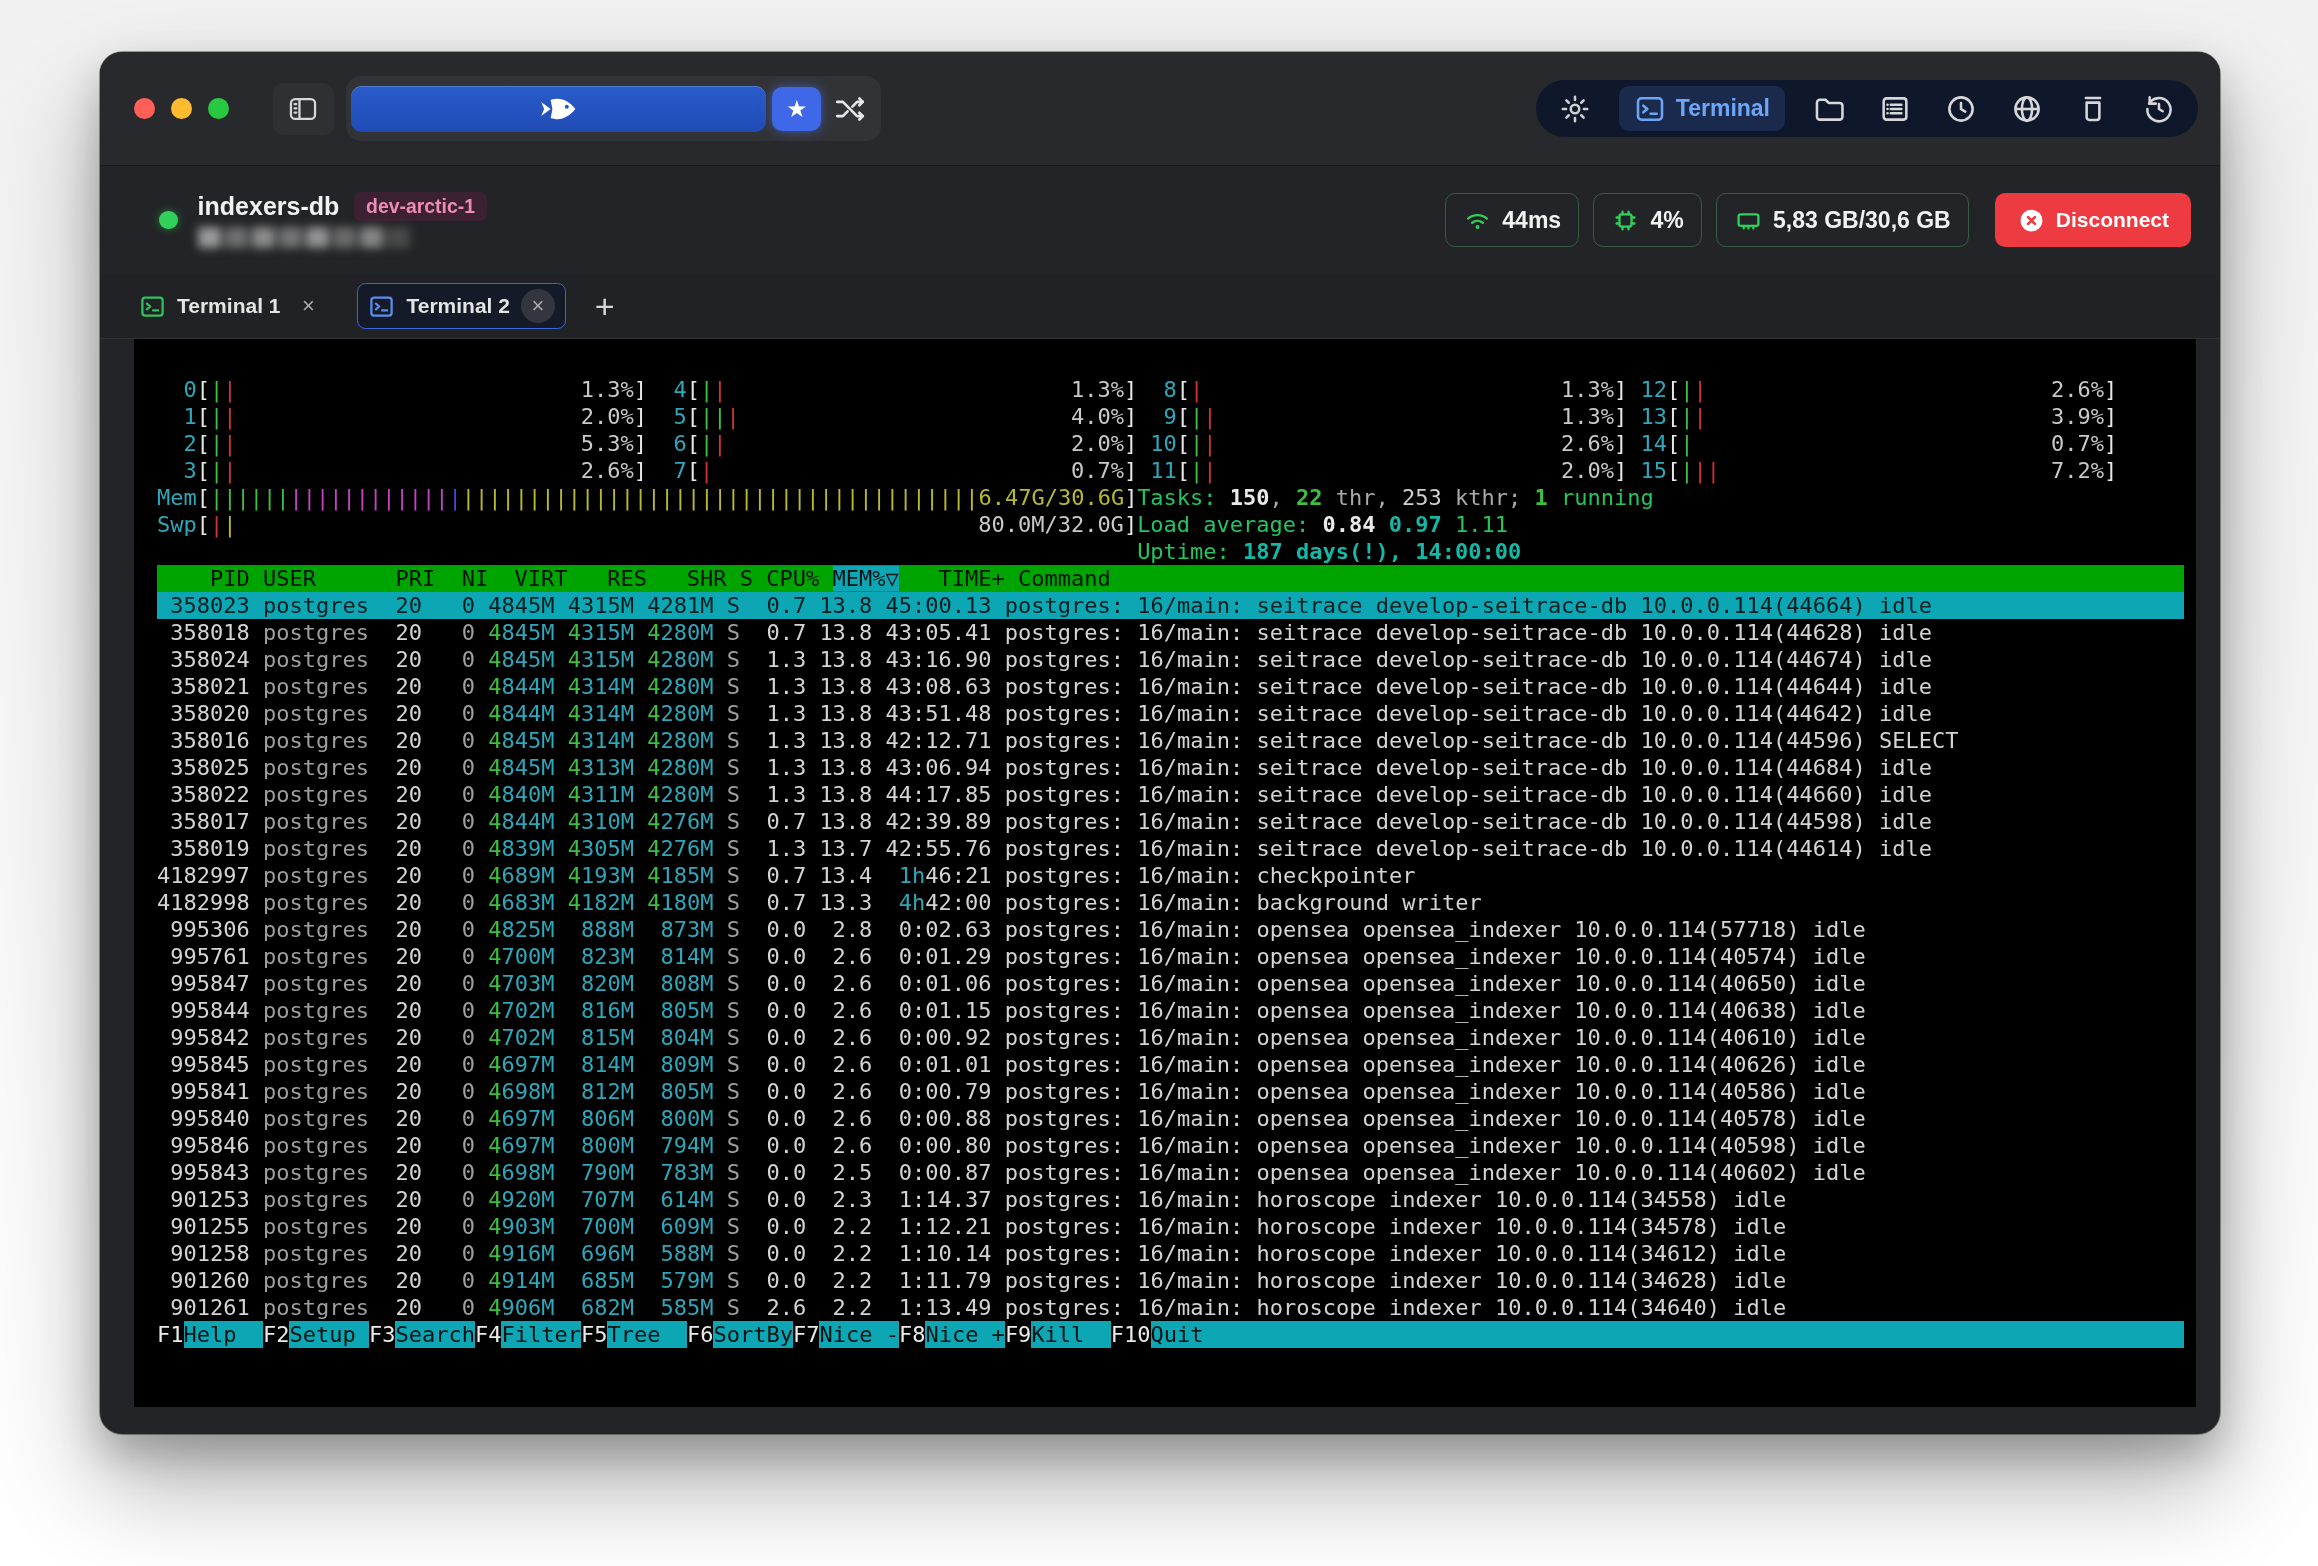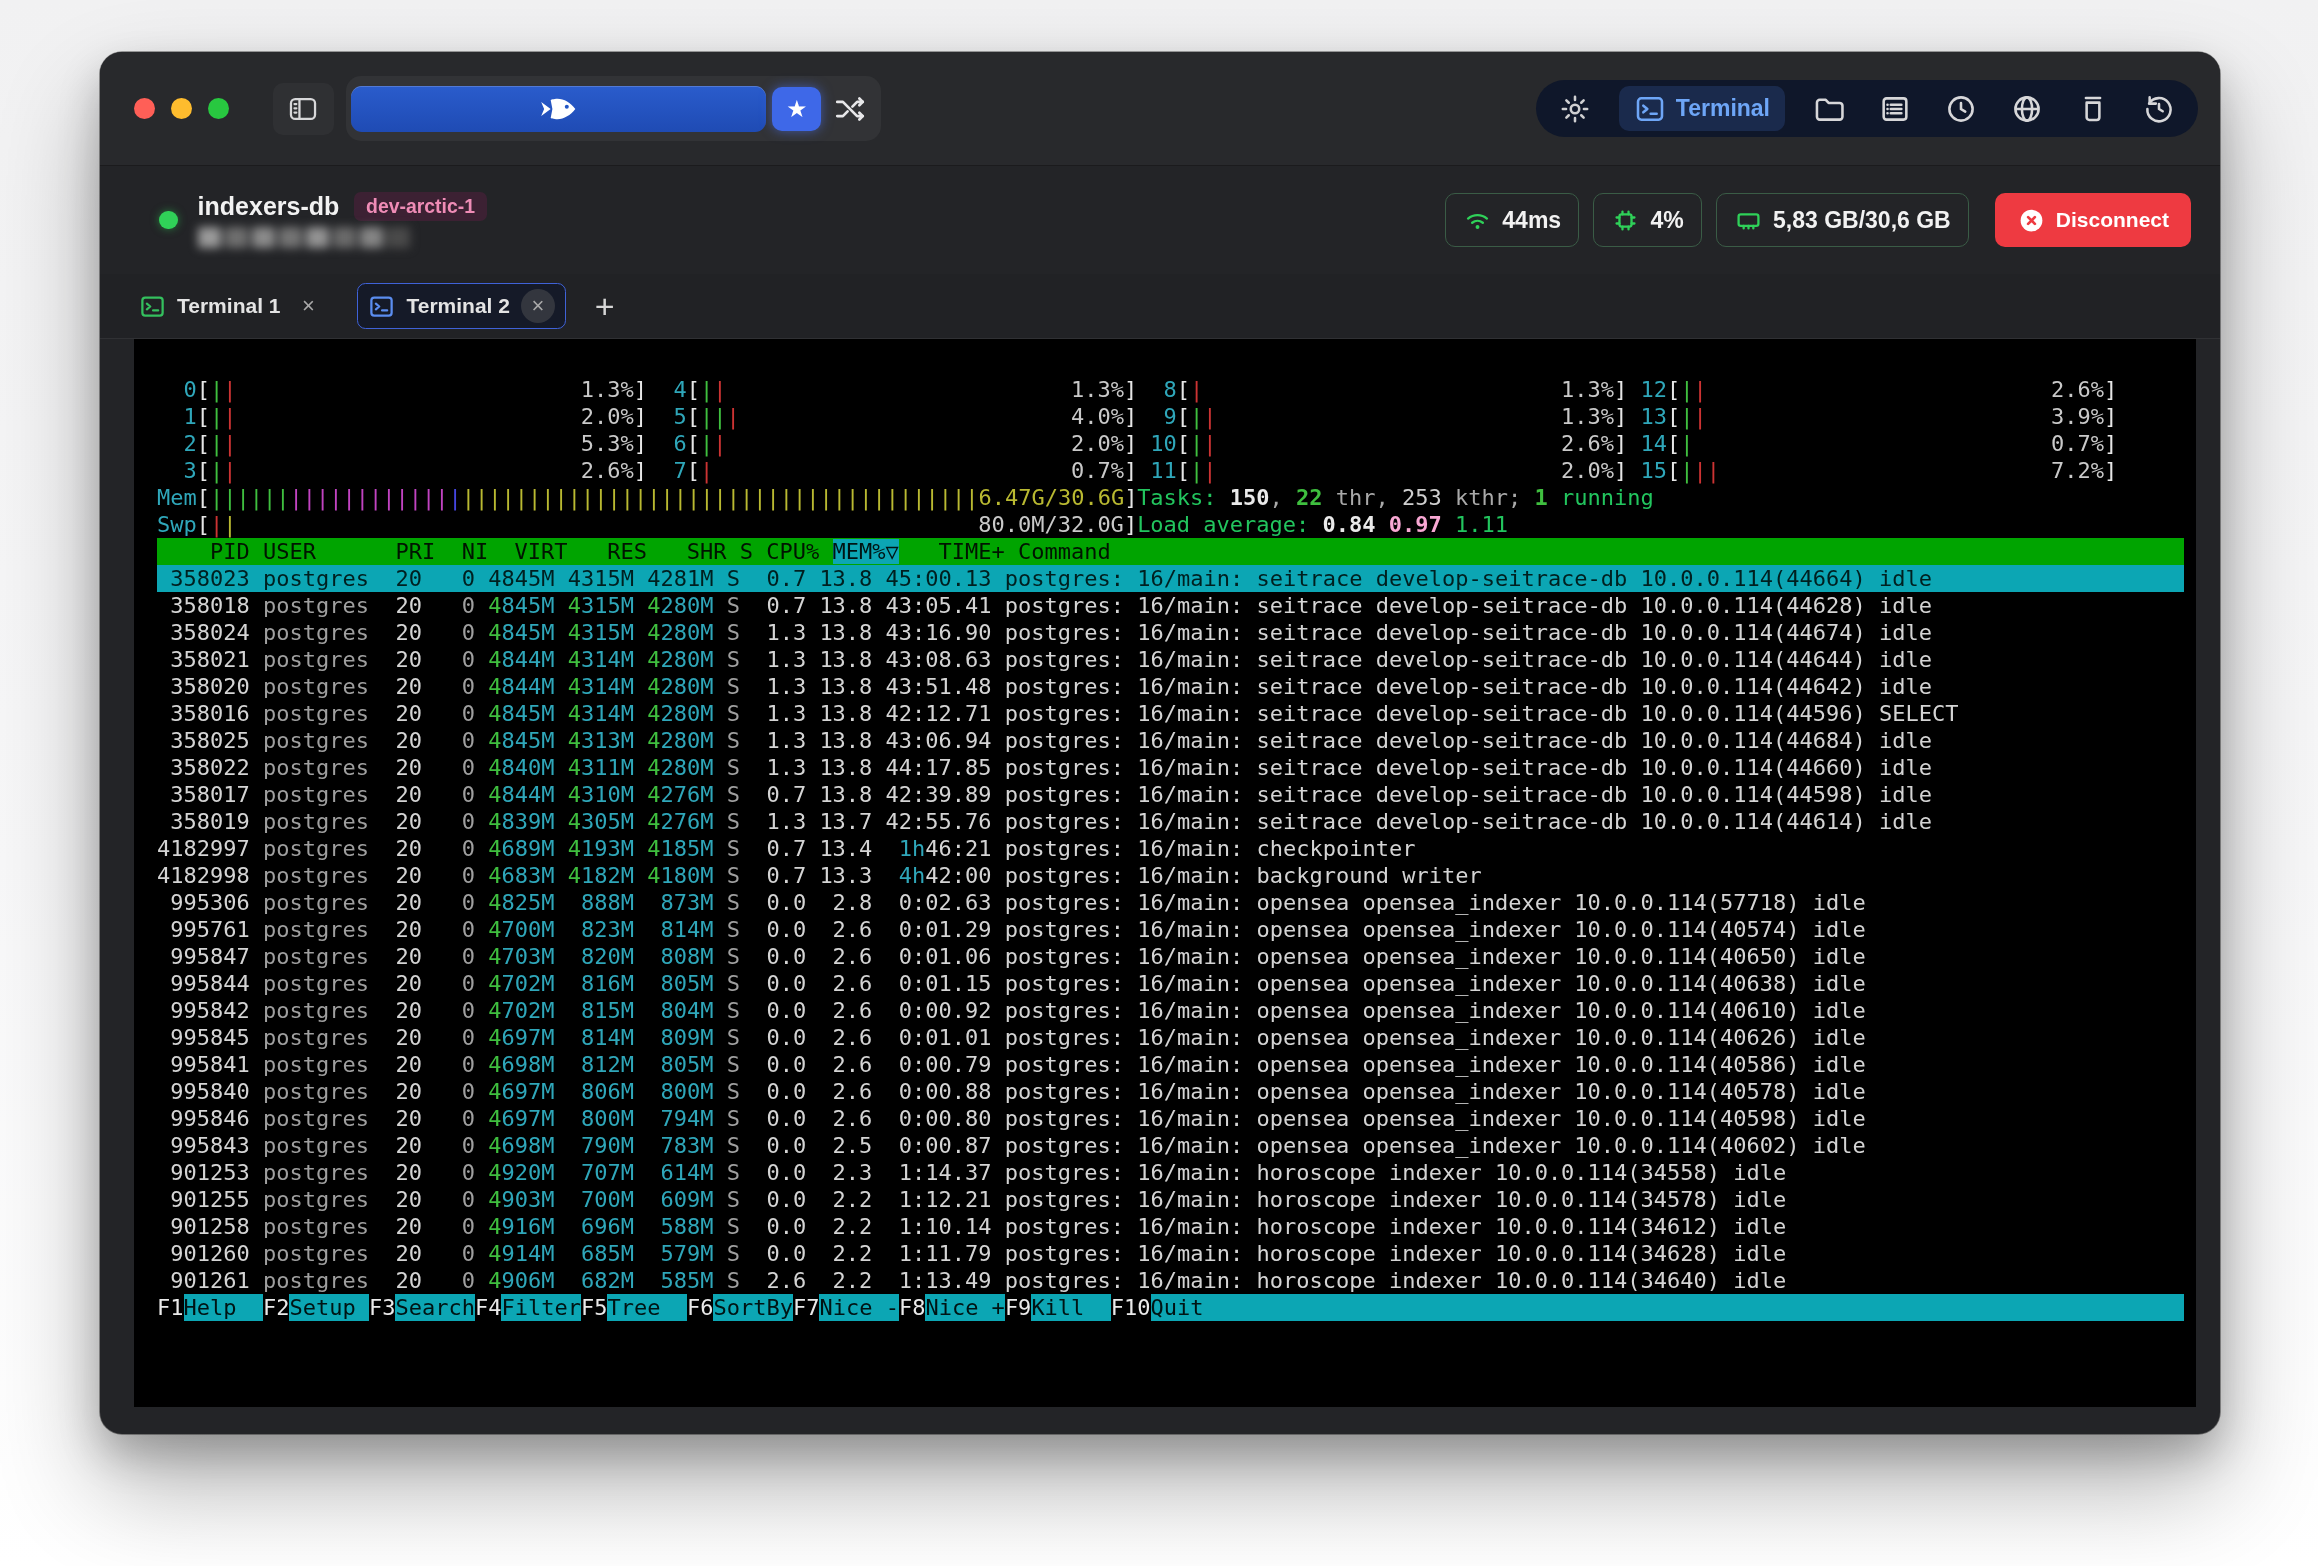--- a/index.html
+++ b/index.html
@@ -68,21 +68,21 @@
   .meter{display:inline-flex;width:37ch;flex:0 0 auto;white-space:pre;}
   .meter.wide{width:74ch;}
   .ml{display:inline-block;width:3ch;text-align:right;color:#2fa7ba;}
   .meter .br{color:#e6e6e6;}
   .msp{flex:1;}
   .pct{color:#c9c9c9;}
   .tg{color:#3fbf3f}.trd{color:#cc3333}.tm{color:#c243c2}.tb{color:#4545e0}.ty{color:#b9b931}
   .vy{color:#b9b931}.vgr{color:#c9c9c9}
   .iline{white-space:pre;}
   .c-cyan{color:#22c55e}
-  .c-cb{color:#f9a8d4;font-weight:bold}
+  .c-cb{color:#14b8a6;font-weight:bold}
   .c-wb{color:#eaeaea;font-weight:bold}
   .c-dim{color:#a9a9a9}
   .c-lt{color:#cfcfcf}
   .c-gb{color:#3fbf3f;font-weight:bold}
   .vtabs{white-space:pre;margin-top:18.6px;}
   .vt-main{background:#00a400;color:#001400;}
   .vt-io{background:#2233cc;color:#000a33;}
   .phead{white-space:pre;width:153ch;background:#00a400;color:#001400;}
   .sortcell{background:#0ca6b4;color:#001414;}
   .prow{white-space:pre;width:153ch;}
@@ -297,20 +297,21 @@
   </div>
 
   <div class="termwrap">
     <div class="term" id="term-root">
         <div class="trow"><div class="half"><div class="meter"><span class="ml">0</span><span class="br">[</span><span><span class="tg">|</span><span class="trd">|</span></span><span class="msp"></span><span class="pct">1.3%</span><span class="br">]</span></div><div class="meter"><span class="ml">4</span><span class="br">[</span><span><span class="tg">|</span><span class="trd">|</span></span><span class="msp"></span><span class="pct">1.3%</span><span class="br">]</span></div></div><div class="half"><div class="meter"><span class="ml">8</span><span class="br">[</span><span><span class="trd">|</span></span><span class="msp"></span><span class="pct">1.3%</span><span class="br">]</span></div><div class="meter"><span class="ml">12</span><span class="br">[</span><span><span class="tg">|</span><span class="trd">|</span></span><span class="msp"></span><span class="pct">2.6%</span><span class="br">]</span></div></div></div>
         <div class="trow"><div class="half"><div class="meter"><span class="ml">1</span><span class="br">[</span><span><span class="tg">|</span><span class="trd">|</span></span><span class="msp"></span><span class="pct">2.0%</span><span class="br">]</span></div><div class="meter"><span class="ml">5</span><span class="br">[</span><span><span class="tg">|</span><span class="tg">|</span><span class="trd">|</span></span><span class="msp"></span><span class="pct">4.0%</span><span class="br">]</span></div></div><div class="half"><div class="meter"><span class="ml">9</span><span class="br">[</span><span><span class="tg">|</span><span class="trd">|</span></span><span class="msp"></span><span class="pct">1.3%</span><span class="br">]</span></div><div class="meter"><span class="ml">13</span><span class="br">[</span><span><span class="tg">|</span><span class="trd">|</span></span><span class="msp"></span><span class="pct">3.9%</span><span class="br">]</span></div></div></div>
         <div class="trow"><div class="half"><div class="meter"><span class="ml">2</span><span class="br">[</span><span><span class="tg">|</span><span class="trd">|</span></span><span class="msp"></span><span class="pct">5.3%</span><span class="br">]</span></div><div class="meter"><span class="ml">6</span><span class="br">[</span><span><span class="tg">|</span><span class="trd">|</span></span><span class="msp"></span><span class="pct">2.0%</span><span class="br">]</span></div></div><div class="half"><div class="meter"><span class="ml">10</span><span class="br">[</span><span><span class="tg">|</span><span class="trd">|</span></span><span class="msp"></span><span class="pct">2.6%</span><span class="br">]</span></div><div class="meter"><span class="ml">14</span><span class="br">[</span><span><span class="tg">|</span></span><span class="msp"></span><span class="pct">0.7%</span><span class="br">]</span></div></div></div>
         <div class="trow"><div class="half"><div class="meter"><span class="ml">3</span><span class="br">[</span><span><span class="tg">|</span><span class="trd">|</span></span><span class="msp"></span><span class="pct">2.6%</span><span class="br">]</span></div><div class="meter"><span class="ml">7</span><span class="br">[</span><span><span class="trd">|</span></span><span class="msp"></span><span class="pct">0.7%</span><span class="br">]</span></div></div><div class="half"><div class="meter"><span class="ml">11</span><span class="br">[</span><span><span class="tg">|</span><span class="trd">|</span></span><span class="msp"></span><span class="pct">2.0%</span><span class="br">]</span></div><div class="meter"><span class="ml">15</span><span class="br">[</span><span><span class="tg">|</span><span class="trd">|</span><span class="trd">|</span></span><span class="msp"></span><span class="pct">7.2%</span><span class="br">]</span></div></div></div>
         <div class="trow"><div class="half"><div class="meter wide"><span class="ml">Mem</span><span class="br">[</span><span><span class="tg">|</span><span class="tg">|</span><span class="tg">|</span><span class="tg">|</span><span class="tg">|</span><span class="tg">|</span><span class="tm">|</span><span class="tm">|</span><span class="tm">|</span><span class="tm">|</span><span class="tm">|</span><span class="tm">|</span><span class="tm">|</span><span class="tm">|</span><span class="tm">|</span><span class="tm">|</span><span class="tm">|</span><span class="tm">|</span><span class="tb">|</span><span class="ty">|</span><span class="ty">|</span><span class="ty">|</span><span class="ty">|</span><span class="ty">|</span><span class="ty">|</span><span class="ty">|</span><span class="ty">|</span><span class="ty">|</span><span class="ty">|</span><span class="ty">|</span><span class="ty">|</span><span class="ty">|</span><span class="ty">|</span><span class="ty">|</span><span class="ty">|</span><span class="ty">|</span><span class="ty">|</span><span class="ty">|</span><span class="ty">|</span><span class="ty">|</span><span class="ty">|</span><span class="ty">|</span><span class="ty">|</span><span class="ty">|</span><span class="ty">|</span><span class="ty">|</span><span class="ty">|</span><span class="ty">|</span><span class="ty">|</span><span class="ty">|</span><span class="ty">|</span><span class="ty">|</span><span class="ty">|</span><span class="ty">|</span><span class="ty">|</span><span class="ty">|</span><span class="ty">|</span><span class="ty">|</span></span><span class="vy">6.47G/30.6G</span><span class="br">]</span></div></div><div class="iline"><span class="c-cyan">Tasks: </span><span class="c-wb">150</span><span class="c-dim">, </span><span class="c-gb">22</span><span class="c-dim"> thr, </span><span class="c-lt">253</span><span class="c-dim"> kthr; </span><span class="c-gb">1</span><span class="c-cyan"> running</span></div></div>
         <div class="trow"><div class="half"><div class="meter wide"><span class="ml">Swp</span><span class="br">[</span><span><span class="trd">|</span><span class="ty">|</span></span><span class="msp"></span><span class="vgr">80.0M/32.0G</span><span class="br">]</span></div></div><div class="iline"><span class="c-cyan">Load average: </span><span class="c-wb">0.84</span><span class="c-dim"> </span><span class="c-cb">0.97</span><span class="c-dim"> </span><span class="c-cyan">1.11</span></div></div>
+        <div class="trow"><div class="half"></div><div class="iline"><span class="c-cyan">Uptime: </span><span class="c-cb">187 days(!), 14:00:00</span></div></div>
         <div class="phead"><span>    PID USER      PRI  NI  VIRT   RES   SHR S CPU% </span><span class="sortcell">MEM%▽</span><span>   TIME+ Command</span></div>
         <div class="prow sel"><span class="cw"> 358023</span><span> </span><span class="cd">postgres </span><span class="cw"> 20</span><span> </span><span class="cd">  0</span><span> </span><span class="cg">4</span><span class="cc">845M</span><span> </span><span class="cg">4</span><span class="cc">315M</span><span> </span><span class="cg">4</span><span class="cc">281M</span><span> </span><span class="cd">S</span><span> </span><span class="cw"> 0.7</span><span> </span><span class="cw">13.8</span><span> </span><span class="cw">45:00.13</span><span> </span><span class="cw">postgres: 16/main: seitrace develop-seitrace-db 10.0.0.114(44664) idle</span></div>
         <div class="prow"><span class="cw"> 358018</span><span> </span><span class="cd">postgres </span><span class="cw"> 20</span><span> </span><span class="cd">  0</span><span> </span><span class="cg">4</span><span class="cc">845M</span><span> </span><span class="cg">4</span><span class="cc">315M</span><span> </span><span class="cg">4</span><span class="cc">280M</span><span> </span><span class="cd">S</span><span> </span><span class="cw"> 0.7</span><span> </span><span class="cw">13.8</span><span> </span><span class="cw">43:05.41</span><span> </span><span class="cw">postgres: 16/main: seitrace develop-seitrace-db 10.0.0.114(44628) idle</span></div>
         <div class="prow"><span class="cw"> 358024</span><span> </span><span class="cd">postgres </span><span class="cw"> 20</span><span> </span><span class="cd">  0</span><span> </span><span class="cg">4</span><span class="cc">845M</span><span> </span><span class="cg">4</span><span class="cc">315M</span><span> </span><span class="cg">4</span><span class="cc">280M</span><span> </span><span class="cd">S</span><span> </span><span class="cw"> 1.3</span><span> </span><span class="cw">13.8</span><span> </span><span class="cw">43:16.90</span><span> </span><span class="cw">postgres: 16/main: seitrace develop-seitrace-db 10.0.0.114(44674) idle</span></div>
         <div class="prow"><span class="cw"> 358021</span><span> </span><span class="cd">postgres </span><span class="cw"> 20</span><span> </span><span class="cd">  0</span><span> </span><span class="cg">4</span><span class="cc">844M</span><span> </span><span class="cg">4</span><span class="cc">314M</span><span> </span><span class="cg">4</span><span class="cc">280M</span><span> </span><span class="cd">S</span><span> </span><span class="cw"> 1.3</span><span> </span><span class="cw">13.8</span><span> </span><span class="cw">43:08.63</span><span> </span><span class="cw">postgres: 16/main: seitrace develop-seitrace-db 10.0.0.114(44644) idle</span></div>
         <div class="prow"><span class="cw"> 358020</span><span> </span><span class="cd">postgres </span><span class="cw"> 20</span><span> </span><span class="cd">  0</span><span> </span><span class="cg">4</span><span class="cc">844M</span><span> </span><span class="cg">4</span><span class="cc">314M</span><span> </span><span class="cg">4</span><span class="cc">280M</span><span> </span><span class="cd">S</span><span> </span><span class="cw"> 1.3</span><span> </span><span class="cw">13.8</span><span> </span><span class="cw">43:51.48</span><span> </span><span class="cw">postgres: 16/main: seitrace develop-seitrace-db 10.0.0.114(44642) idle</span></div>
         <div class="prow"><span class="cw"> 358016</span><span> </span><span class="cd">postgres </span><span class="cw"> 20</span><span> </span><span class="cd">  0</span><span> </span><span class="cg">4</span><span class="cc">845M</span><span> </span><span class="cg">4</span><span class="cc">314M</span><span> </span><span class="cg">4</span><span class="cc">280M</span><span> </span><span class="cd">S</span><span> </span><span class="cw"> 1.3</span><span> </span><span class="cw">13.8</span><span> </span><span class="cw">42:12.71</span><span> </span><span class="cw">postgres: 16/main: seitrace develop-seitrace-db 10.0.0.114(44596) SELECT</span></div>
         <div class="prow"><span class="cw"> 358025</span><span> </span><span class="cd">postgres </span><span class="cw"> 20</span><span> </span><span class="cd">  0</span><span> </span><span class="cg">4</span><span class="cc">845M</span><span> </span><span class="cg">4</span><span class="cc">313M</span><span> </span><span class="cg">4</span><span class="cc">280M</span><span> </span><span class="cd">S</span><span> </span><span class="cw"> 1.3</span><span> </span><span class="cw">13.8</span><span> </span><span class="cw">43:06.94</span><span> </span><span class="cw">postgres: 16/main: seitrace develop-seitrace-db 10.0.0.114(44684) idle</span></div>
         <div class="prow"><span class="cw"> 358022</span><span> </span><span class="cd">postgres </span><span class="cw"> 20</span><span> </span><span class="cd">  0</span><span> </span><span class="cg">4</span><span class="cc">840M</span><span> </span><span class="cg">4</span><span class="cc">311M</span><span> </span><span class="cg">4</span><span class="cc">280M</span><span> </span><span class="cd">S</span><span> </span><span class="cw"> 1.3</span><span> </span><span class="cw">13.8</span><span> </span><span class="cw">44:17.85</span><span> </span><span class="cw">postgres: 16/main: seitrace develop-seitrace-db 10.0.0.114(44660) idle</span></div>
         <div class="prow"><span class="cw"> 358017</span><span> </span><span class="cd">postgres </span><span class="cw"> 20</span><span> </span><span class="cd">  0</span><span> </span><span class="cg">4</span><span class="cc">844M</span><span> </span><span class="cg">4</span><span class="cc">310M</span><span> </span><span class="cg">4</span><span class="cc">276M</span><span> </span><span class="cd">S</span><span> </span><span class="cw"> 0.7</span><span> </span><span class="cw">13.8</span><span> </span><span class="cw">42:39.89</span><span> </span><span class="cw">postgres: 16/main: seitrace develop-seitrace-db 10.0.0.114(44598) idle</span></div>

